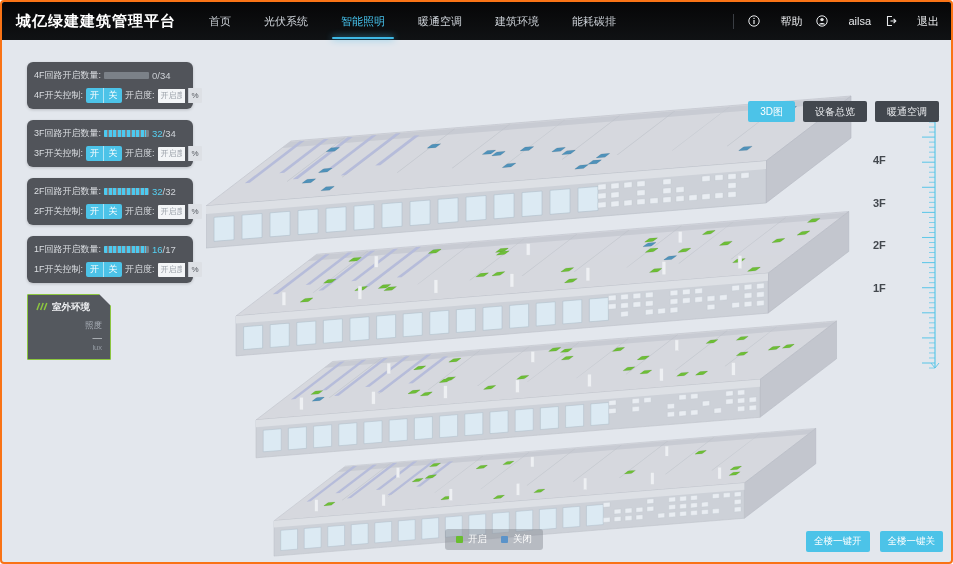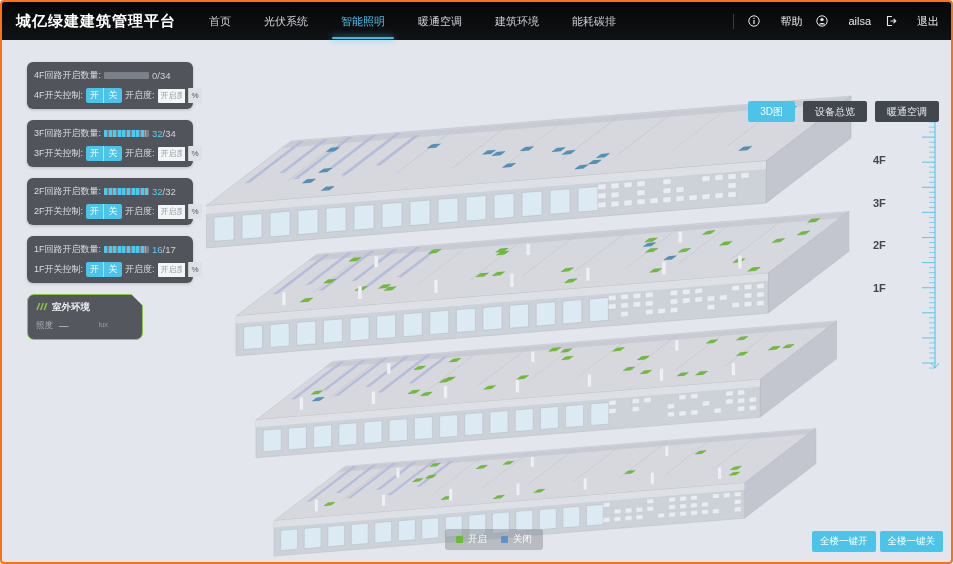--- a/index.html
+++ b/index.html
@@ -39,24 +39,24 @@
   .onoff button { width:18px; height:15px; border:0; background:#4cc3e8; color:#fff; font-size:9px;
            cursor:pointer; font-family:inherit; line-height:15px; padding:0; }
   .onoff button:first-child { border-right:1px solid rgba(255,255,255,.55); }
   .dim-input { width:27px; height:14px; border:0; border-radius:1px 0 0 1px; background:#f3f5f7; font-size:8px;
            padding:0 3px; color:#333; font-family:inherit; flex:none; }
   .dim-input::placeholder { color:#9ba1a9; }
   .pct-btn { width:14px; height:15px; border:0; border-radius:0 1px 1px 0; background:#dde0e5; color:#55595f;
            font-size:8px; cursor:pointer; border-left:1px solid #c3c7cd; padding:0; font-family:inherit; flex:none; }
 
   
-  .outdoor { width:116px; background:rgba(60,64,70,.86); border:1px solid #8cc63f; border-radius:7px;
+  .outdoor { width:84px; background:rgba(60,64,70,.86); border:1px solid #8cc63f; border-radius:1px;
            padding:6px 8px 7px 8px; clip-path:polygon(0 0, calc(100% - 12px) 0, 100% 12px, 100% 100%, 0 100%); }
   .outdoor .otitle { display:flex; align-items:center; gap:4px; color:#f0f2f4; font-size:9.5px; font-weight:bold; }
-  .outdoor .ometric { display:flex; align-items:flex-start; gap:6px; margin-top:6px; }
+  .outdoor .ometric { display:flex; align-items:flex-end; margin-top:6px;flex-direction:column; }
   .outdoor .omlbl { color:#a9afb7; font-size:8.5px; }
   .outdoor .omval { color:#d4d8dd; font-size:9.5px; }
   .outdoor .omunit { color:#979da5; font-size:7.5px;padding-left:24px; }
 
   
   .view-switch { position:absolute; top:59px; right:12px; display:flex; gap:8px; z-index:20;margin-top:40px; }
   .vbtn { height:21px; padding:0 12px; border:0; border-radius:2px; background:#42474e; color:#e9ebee;
           font-size:10px; cursor:pointer; font-family:inherit; }
   .vbtn.active { background:#4cc3e8; color:#fff; }
 
@@ -68,21 +68,21 @@
   
   .b3d { position:absolute; left:204px; top:84px; z-index:5; cursor:grab; }
 
   
   .legend { position:absolute; left:443px; top:527px; display:flex; align-items:center; gap:14px;
             background:rgba(128,134,142,.45); border-radius:3px; padding:4px 11px; z-index:20; }
   .litem { display:flex; align-items:center; gap:5px; color:#fefefe; font-size:9.5px; }
   .lswatch { width:7px; height:7px; border-radius:1px; display:inline-block; }
 
   
-  .bulk { position:absolute; right:8px; bottom:10px; display:flex; gap:4px; z-index:20; }
+  .bulk { position:absolute; right:8px; bottom:10px; display:flex; gap:10px; z-index:20; }
   .bulk button { border:0; border-radius:2px; background:#4cc3e8; color:#fff; font-size:9.5px;
             padding:4px 8px; cursor:pointer; font-family:inherit; }
 </style>
 </head>
 <body>
 
 <div class="stage">
 
   <header class="navbar">
     <div class="app-title">城亿绿建建筑管理平台</div>

